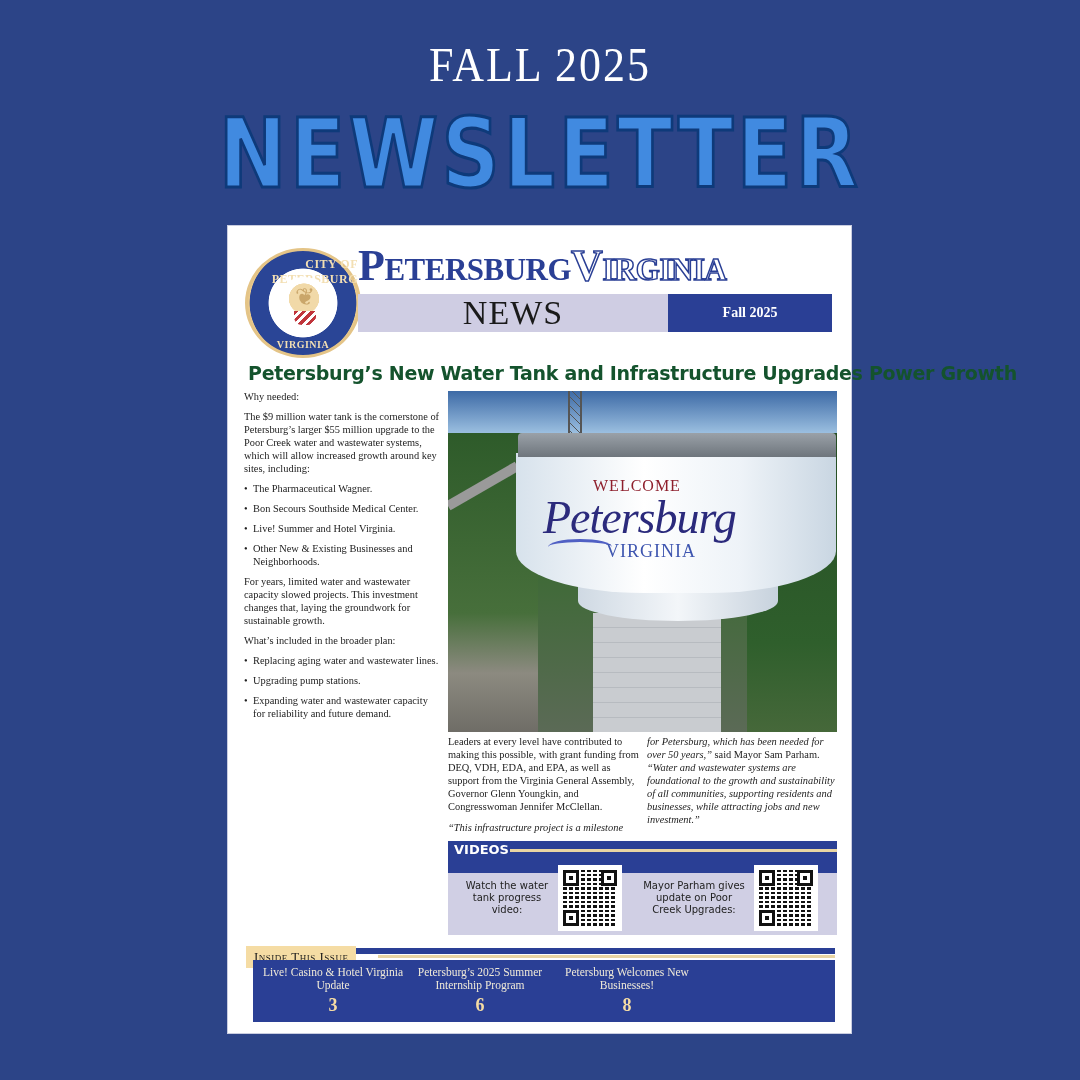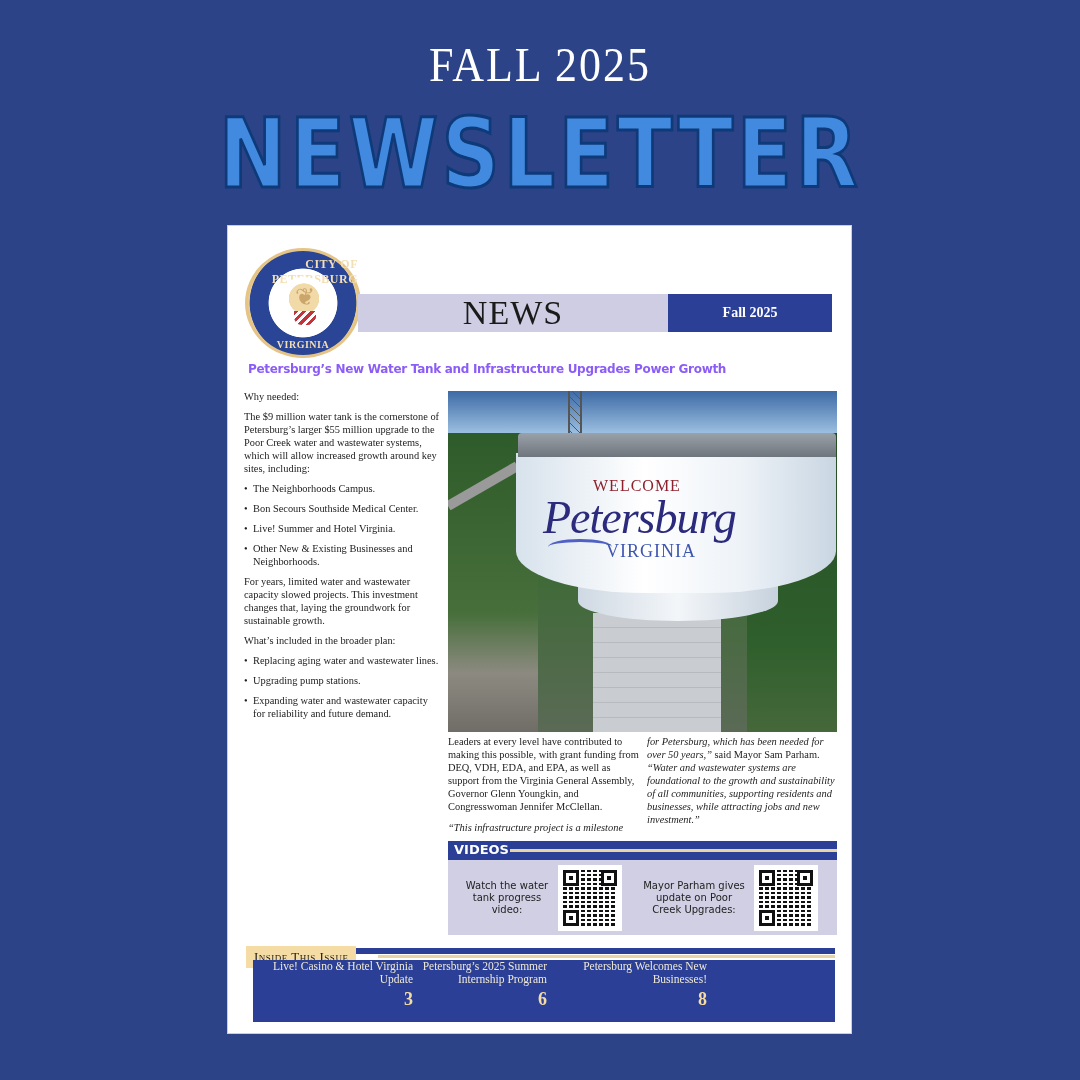--- a/index.html
+++ b/index.html
@@ -54,21 +54,21 @@
   .mast-news .rule { display: block; width: 72px; height: 1.5px; background: #222; }
   .mast-news .word { font-family: "Liberation Serif", serif; font-size: 34px; color: #1a1a1a; letter-spacing: 1px; }
   .mast-date {
     position: absolute; left: 440px; top: 68px; width: 164px; height: 38px; background: #2a3f95;
     color: #ffffff; font-family: "Liberation Serif", serif; font-weight: bold; font-size: 14px;
     display: flex; align-items: center; justify-content: center;
   }
 
   .headline {
     position: absolute; left: 20px; top: 136px; width: 590px; white-space: nowrap;
-    font-family: "DejaVu Sans", sans-serif; font-weight: bold; font-size: 12px; color: #8b5cf6;
+    font-family: "DejaVu Sans", sans-serif; font-weight: bold; font-size: 19px; color: #14532d;
     letter-spacing: -0.3px;
   }
 
   
   .left-col {
     position: absolute; left: 16px; top: 164px; width: 196px;
     font-family: "Liberation Serif", serif; font-size: 10.4px; line-height: 13px; color: #222;
   }
   .left-col p { margin-bottom: 7px; }
   .left-col ul { list-style: none; margin-bottom: 7px; }
@@ -104,21 +104,21 @@
     display: grid; grid-template-columns: 193px 193px; column-gap: 6px;
     font-family: "Liberation Serif", serif; font-size: 10.4px; line-height: 13px; color: #222;
   }
   .mid-text .col p { margin-bottom: 8px; }
   .mid-text .it { font-style: italic; }
 
   
   .videos {
     position: absolute; left: 220px; top: 615px; width: 389px; height: 94px; background: #d0cfe4;
   }
-  .videos-bar { position: absolute; left: 0; top: 0; width: 100%; height: 19px; background: #2a3f95; }
+  .videos-bar { position: absolute; left: 0; top: 0; width: 100%; height: 32px; background: #2a3f95; }
   .videos-title { position: absolute; left: 6px; top: 1px; color: #fff; font-family:"DejaVu Sans", sans-serif; font-weight: bold; font-size: 13px; }
   .videos-rule { position: absolute; left: 62px; top: 8px; right: 0; height: 3px; background: #e9d5a3; }
   .video-item { position: absolute; top: 24px; height: 66px; display: flex; align-items: center; gap: 6px; }
   .video-label { font-family: "DejaVu Sans", sans-serif; font-size: 10px; line-height: 12px; color: #222; text-align: center; }
   .qr { width: 64px; height: 66px; background: #fff; padding: 5px; }
   .qr-grid { width: 54px; height: 56px; position: relative;
     background:
       repeating-linear-gradient(90deg, transparent 0 4px, #fff 4px 6px),
       repeating-linear-gradient(0deg, #111 0 3px, #fff 3px 5px, #111 5px 7px, #fff 7px 9px);
   }
@@ -130,57 +130,60 @@
   .inside-rule { position: absolute; left: 150px; top: 729px; width: 457px; height: 3px; background: #e9d5a3; }
   .inside-label {
     position: absolute; left: 18px; top: 720px; height: 22px; padding: 0 8px; background: #f5dca4;
     color: #1a1a1a; font-family:"Liberation Serif", serif; font-size: 13px; font-variant: small-caps; letter-spacing: 0.5px;
     display:flex; align-items:center;
   }
   .inside-panel {
     position: absolute; left: 25px; top: 734px; width: 582px; height: 62px; background: #2a3f95;
     display: grid; grid-template-columns: 160px 134px 160px 128px;
   }
-  .inside-item { text-align: right; }
+  .inside-item { text-align: center; padding-top: 6px; }
   .inside-item .t { color: #f0ead8; font-family: "Liberation Serif", serif; font-size: 11.5px; line-height: 13px; display:block; }
   .inside-item .n { color: #f5dca4; font-family: "Liberation Serif", serif; font-weight: bold; font-size: 18px; line-height: 22px; display:block; margin-top: 2px; }
 </style>
 </head>
 <body>
 
 <div class="cover-eyebrow">FALL 2025</div>
 <div class="cover-title">NEWSLETTER</div>
 
 <div class="page">
 
   <div class="seal">
     <span class="seal-text-top">CITY OF PETERSBURG</span>
     <div class="seal-inner"></div>
     <span class="seal-eagle">❦</span>
     <span class="seal-shield"></span>
     <span class="seal-text-bottom">VIRGINIA</span>
   </div>
 
+  <div class="mast-title">
+    <span class="pb">Petersburg</span><span class="va">Virginia</span>
+  </div>
 
   <div class="mast-band">
     <div class="mast-news">
       <span class="rule"></span>
       <span class="word">NEWS</span>
       <span class="rule"></span>
     </div>
   </div>
   <div class="mast-date">Fall 2025</div>
 
   <div class="headline">Petersburg’s New Water Tank and Infrastructure Upgrades Power Growth</div>
 
   <div class="left-col">
     <p>Why needed:</p>
     <p>The $9 million water tank is the cornerstone of Petersburg’s larger $55 million upgrade to the Poor Creek water and wastewater systems, which will allow increased growth around key sites, including:</p>
     <ul>
-      <li>The Neighborhoods Campus.</li>
+      <li>The Pharmaceutical Wagner.</li>
       <li>Bon Secours Southside Medical Center.</li>
       <li>Live! Summer and Hotel Virginia.</li>
       <li>Other New &amp; Existing Businesses and Neighborhoods.</li>
     </ul>
     <p>For years, limited water and wastewater capacity slowed projects. This investment changes that, laying the groundwork for sustainable growth.</p>
     <p>What’s included in the broader plan:</p>
     <ul>
       <li>Replacing aging water and wastewater lines.</li>
       <li>Upgrading pump stations.</li>
       <li>Expanding water and wastewater capacity for reliability and future demand.</li>

